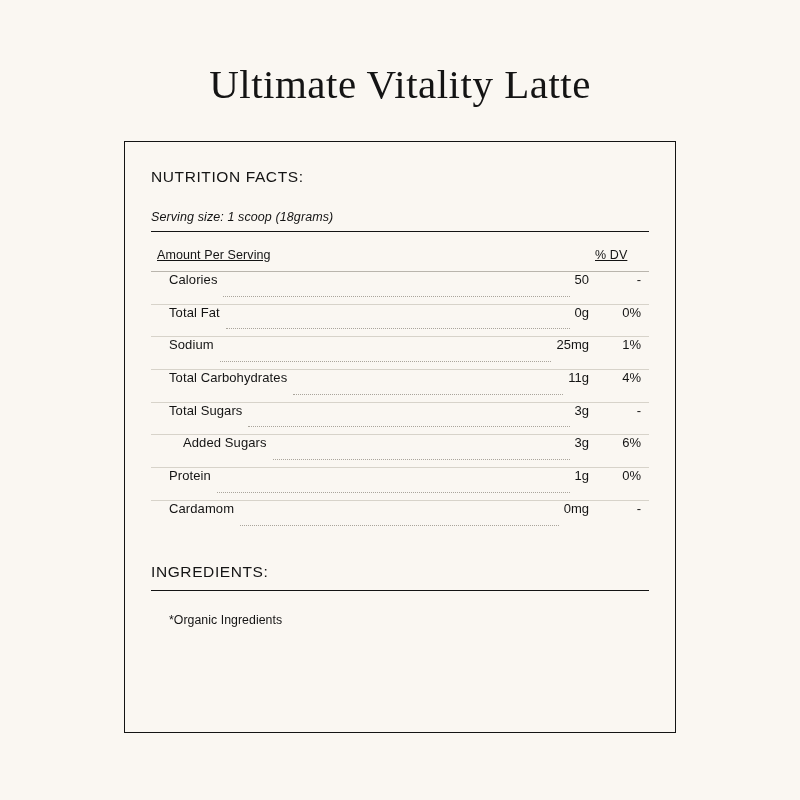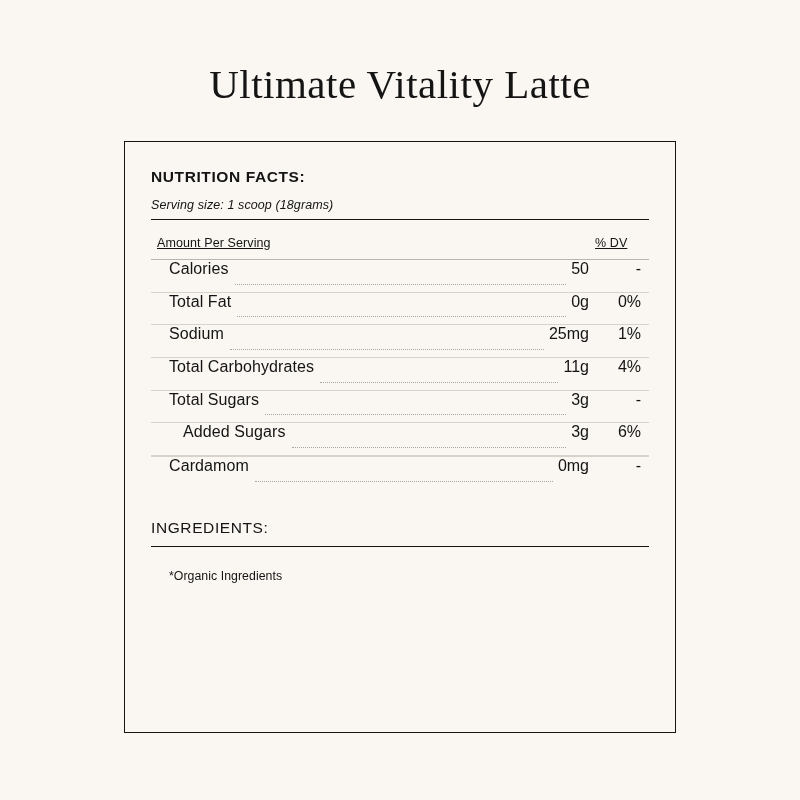--- a/index.html
+++ b/index.html
@@ -40,24 +40,24 @@
     border: 1.5px solid #141414;
     box-sizing: border-box;
     background: transparent;
   }
   .panel-inner {
     padding: 26px 26px 0 26px;
     box-sizing: border-box;
   }
   .section-heading {
     font-size: 15.5px;
-    font-weight: 700;
+    font-weight: 400;
     letter-spacing: 0.6px;
     color: #141414;
-    margin: 0 0 12px 0;
+    margin: 0 0 24px 0;
   }
   .serving-size {
     font-size: 12.5px;
     font-style: italic;
     color: #141414;
     margin: 0 0 7px 0;
     letter-spacing: 0.1px;
   }
   .rule-strong {
     border: 0;
@@ -77,21 +77,21 @@
     padding: 16px 0 9px 6px;
     letter-spacing: 0.1px;
     text-decoration: underline;
   }
   .amount-row .amt-label { flex: 1; }
   .amount-row .dv-label { width: 54px; text-align: left; }
 
   table.nutrition {
     width: 100%;
     border-collapse: collapse;
-    font-size: 16px;
+    font-size: 13px;
   }
   table.nutrition td {
     padding: 0;
     vertical-align: baseline;
   }
   .nut-row {
     height: 31.7px;
   }
   .nut-cell {
     position: relative;
@@ -277,20 +277,30 @@
                 <span class="nut-dv">6%</span>
               </div>
             </td>
           </tr>
           <tr>
               <td>
                 <hr class="row-divider">
               </td>
             </tr>
 
+          <tr class="nut-row">
+            <td class="nut-cell">
+              <div class="nut-line">
+                <span class="nut-name">Protein</span>
+                <span class="dots"></span>
+                <span class="nut-value">1g</span>
+                <span class="nut-dv">0%</span>
+              </div>
+            </td>
+          </tr>
           <tr>
               <td>
                 <hr class="row-divider">
               </td>
             </tr>
 
           <tr class="nut-row">
             <td class="nut-cell">
               <div class="nut-line">
                 <span class="nut-name">Cardamom</span>

